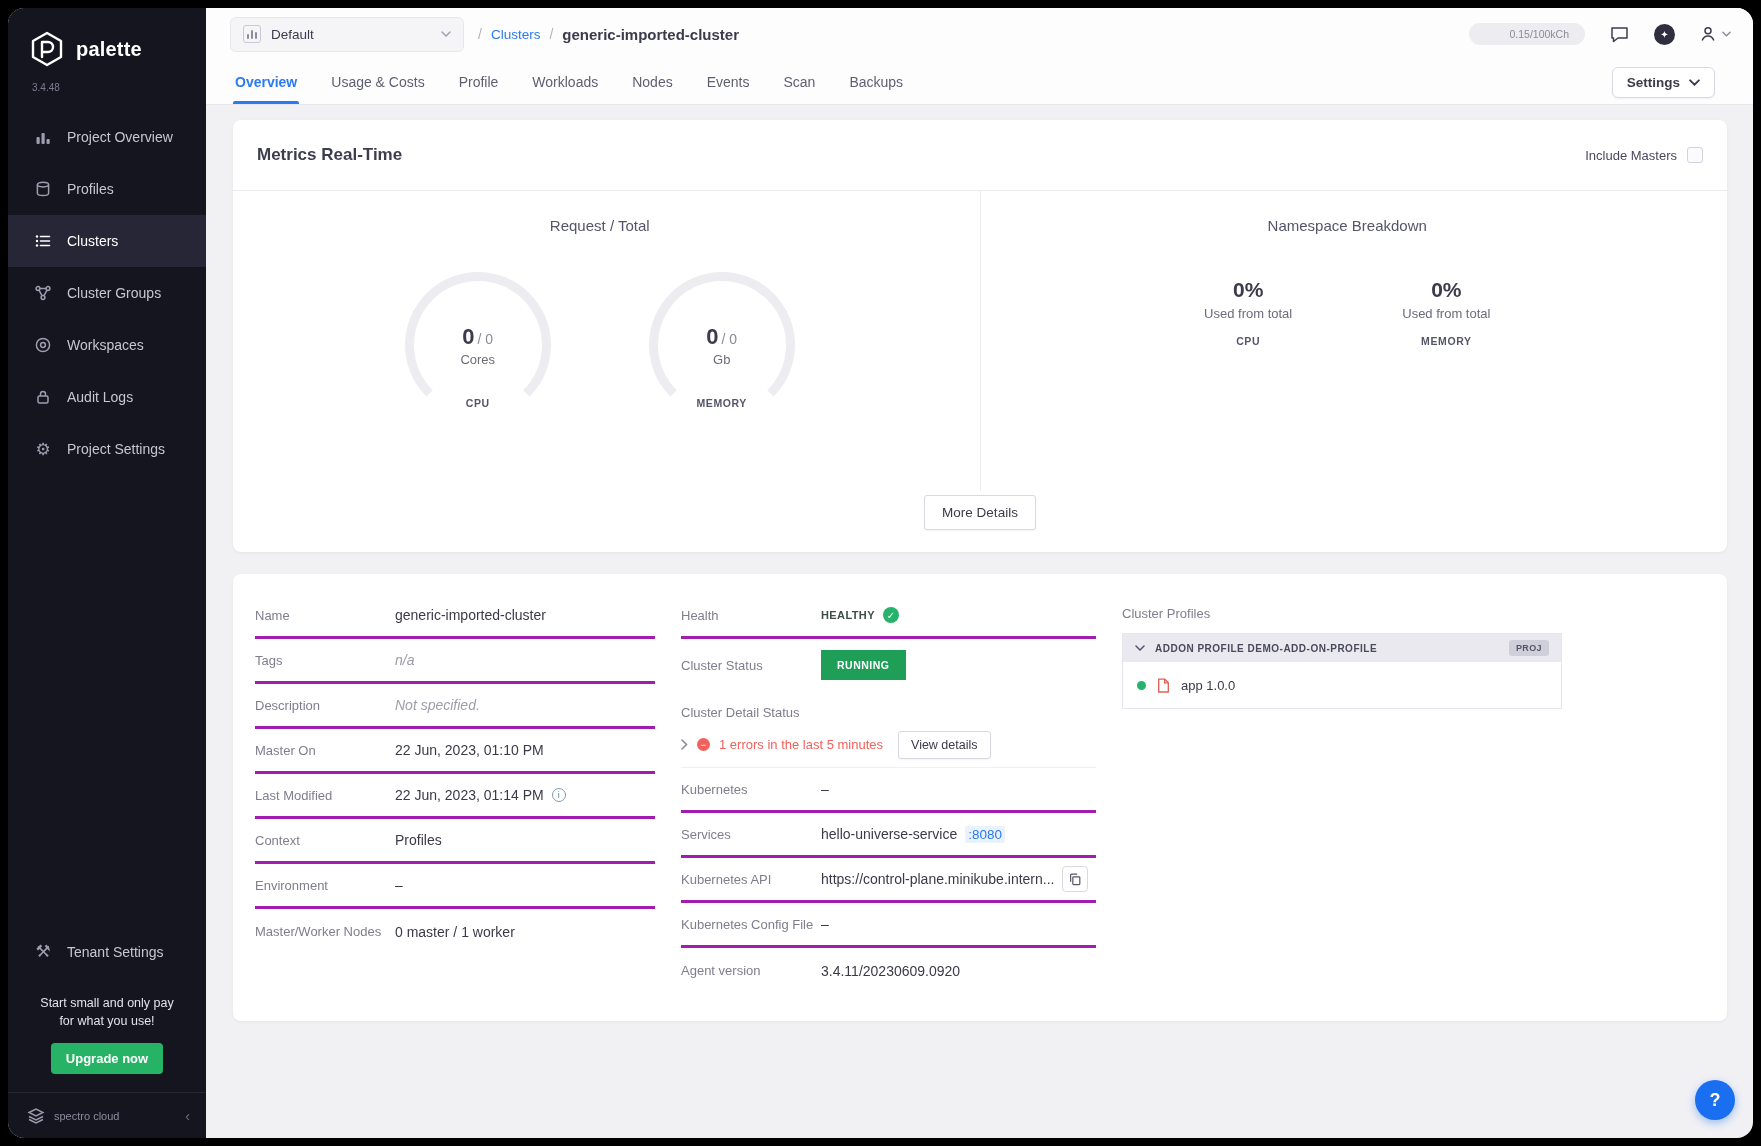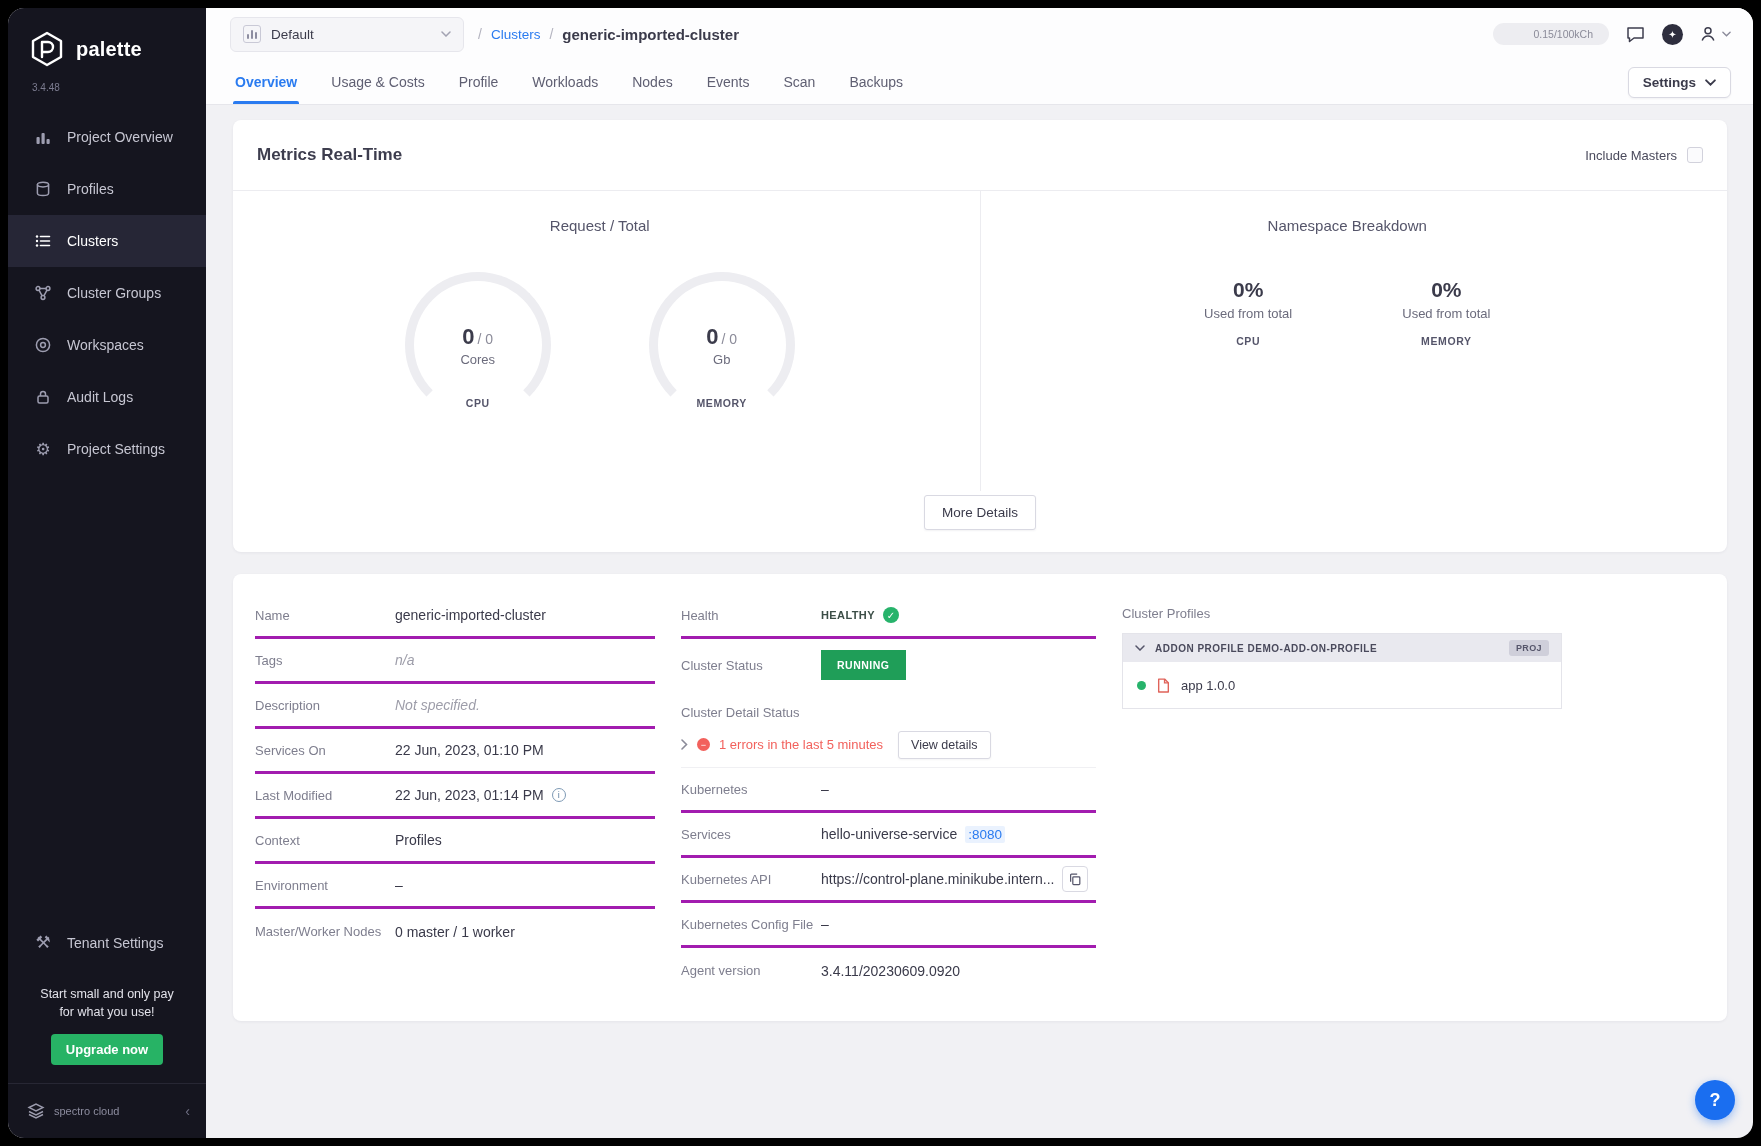--- a/index.html
+++ b/index.html
@@ -14,43 +14,43 @@
   .brand-name { color:#fff; font-size:20px; font-weight:600; letter-spacing:.2px; }
   .version { font-size:10px; color:#7c7c90; padding:8px 0 18px 24px; }
   .nav { display:flex; flex-direction:column; }
   .nav-item { display:flex; align-items:center; gap:14px; height:52px; padding-left:25px; cursor:pointer; font-size:14px; font-weight:500; color:#c6c6d2; }
   .nav-item .nav-icon { width:20px; height:20px; display:flex; align-items:center; justify-content:center; color:#9d9db0; font-size:17px; }
   .nav-item.active { background:#262636; color:#fff; }
   .nav-item.active .nav-icon { color:#fff; }
   .sidebar-bottom { margin-top:auto; display:flex; flex-direction:column; }
   .promo { text-align:center; font-size:12.5px; color:#e2e2ea; line-height:1.45; padding:16px 18px 0 18px; }
   .upgrade-btn { margin:13px auto 18px auto; background:#27b365; color:#ffffff; border:none; border-radius:4px; font-size:13px; font-weight:600; padding:8px 15px; cursor:pointer; font-family:inherit; }
-  .side-footer { border-top:1px solid #272734; height:55px; display:flex; align-items:center; padding:0 16px 0 18px; gap:8px; }
+  .side-footer { border-top:1px solid #272734; height:46px; display:flex; align-items:center; padding:0 16px 0 18px; gap:8px; }
   .side-footer .foot-brand { font-size:11px; color:#8c8c9e; flex:1; }
   .collapse { color:#707084; font-size:14px; cursor:pointer; background:none; border:none; font-family:inherit; }
 
   
   .main { flex:1; display:flex; flex-direction:column; position:relative; overflow:hidden; }
   .topbar { background:#fdfdfe; height:52px; flex:none; display:flex; align-items:center; padding:0 22px 0 24px; gap:14px; }
   .proj-select { width:234px; height:35px; background:#f5f5f8; border:1px solid #e6e6ec; border-radius:6px; display:flex; align-items:center; gap:10px; padding:0 12px; cursor:pointer; }
   .proj-icon { width:18px; height:18px; border:1px solid #c9c9d6; border-radius:3px; display:flex; align-items:flex-end; justify-content:center; gap:1.5px; padding:3px 3px; }
   .proj-icon i { display:block; width:2.5px; background:#8d8da0; border-radius:1px; }
   .proj-label { font-size:13.5px; color:#3b3b4b; flex:1; }
   .crumb { display:flex; align-items:center; gap:9px; }
   .crumb .sep { color:#b3b3bf; font-size:14px; }
   .crumb-link { color:#2a7bf0; font-size:13.5px; text-decoration:none; cursor:pointer; }
   .crumb-current { color:#3b3b4b; font-size:15px; font-weight:600; }
-  .top-right { margin-left:auto; display:flex; align-items:center; gap:16px; }
+  .top-right { margin-left:auto; display:flex; align-items:center; gap:24px; }
   .usage-pill { background:#ededf1; border-radius:11px; height:22px; display:flex; align-items:center; padding:0 16px 0 40px; font-size:10.5px; color:#8b8b99; }
   .icon-btn { background:none; border:none; cursor:pointer; display:flex; align-items:center; color:#3d3d4e; padding:0; font-family:inherit; }
   .dark-circle { width:21px; height:21px; border-radius:50%; background:#2e2e3e; color:#fff; display:flex; align-items:center; justify-content:center; font-size:10px; }
   .user-wrap { display:flex; align-items:center; gap:5px; }
 
   
-  .tabrow { background:#fdfdfe; flex:none; display:flex; align-items:center; padding:0 22px 0 27px; box-shadow:0 1px 0 rgba(40,40,70,.05); }
+  .tabrow { background:#fdfdfe; flex:none; display:flex; align-items:center; padding:0 38px 0 27px; box-shadow:0 1px 0 rgba(40,40,70,.05); }
   .tabs { display:flex; gap:30px; }
   .tab { position:relative; padding:14px 2px; font-size:14px; color:#5f5f72; cursor:pointer; background:none; border:none; font-family:inherit; }
   .tab.active { color:#2a7bf0; font-weight:600; }
   .tab.active::after { content:""; position:absolute; left:0; right:0; bottom:0; height:3px; background:#2a7bf0; border-radius:2px 2px 0 0; }
   .settings-btn { margin-left:auto; background:#fff; border:1px solid #d9d9e2; border-radius:6px; height:31px; display:flex; align-items:center; gap:9px; padding:0 14px; font-size:13.5px; font-weight:600; color:#3b3b4b; cursor:pointer; font-family:inherit; box-shadow:0 1px 2px rgba(30,30,60,.05); }
 
   
   .content { flex:1; overflow:hidden; padding:16px 26px 0 27px; }
   .card { background:#fff; border-radius:8px; box-shadow:0 1px 3px rgba(30,30,60,.06); }
   .metrics-card { margin-bottom:22px; }
@@ -342,21 +342,21 @@
           </div>
           <div class="kv-row">
             <span class="kv-label">Tags</span>
             <span class="kv-value muted">n/a</span>
           </div>
           <div class="kv-row">
             <span class="kv-label">Description</span>
             <span class="kv-value muted">Not specified.</span>
           </div>
           <div class="kv-row">
-            <span class="kv-label">Services On</span>
+            <span class="kv-label">Master On</span>
             <span class="kv-value">22 Jun, 2023, 01:10 PM</span>
           </div>
           <div class="kv-row">
             <span class="kv-label">Last Modified</span>
             <span class="kv-value">
               <span>22 Jun, 2023, 01:14 PM</span>
               <span class="info-icon">i</span>
             </span>
           </div>
           <div class="kv-row">

